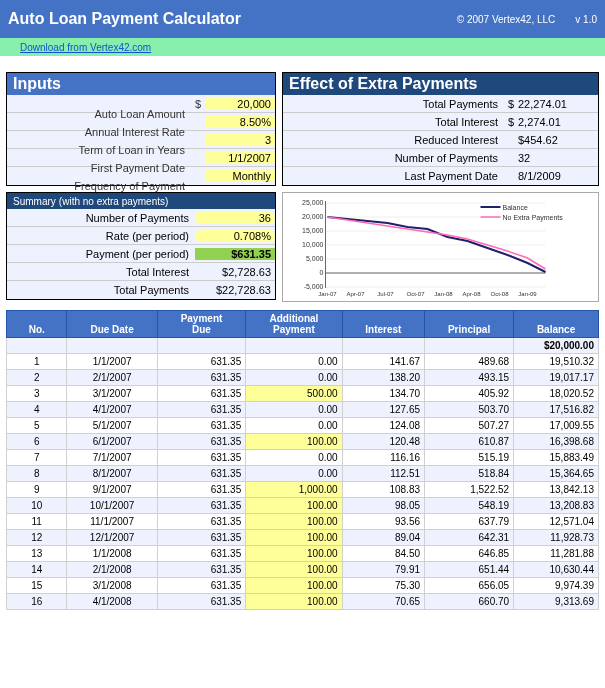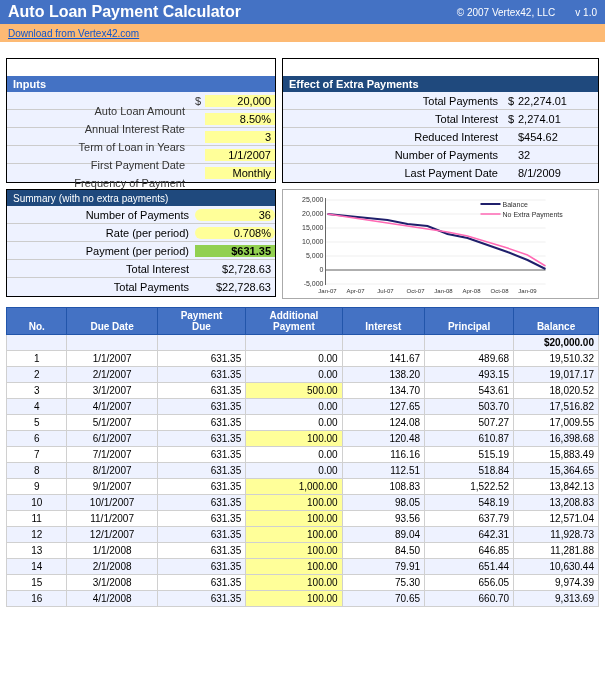--- a/index.html
+++ b/index.html
@@ -14,40 +14,40 @@
     .spreadsheet {
       width: 605px;
     }
 
     
     .header-row {
       background: #4472C4;
       color: white;
       display: flex;
       align-items: center;
-      padding: 12px 8px;
+      padding: 19px 8px;
       height: 20px;
     }
 
     .header-title {
       font-size: 16px;
       font-weight: bold;
       flex: 1;
     }
 
     .header-right {
       font-size: 10px;
       display: flex;
       gap: 20px;
     }
 
     
     .download-row {
-      background: #fdba74;
-      padding: 2px 8px;
+      background: #86efac;
+      padding: 2px 20px;
       color: #1155CC;
       text-decoration: underline;
       font-size: 10px;
       height: 18px;
       display: flex;
       align-items: center;
     }
 
     
     .main-content {
@@ -70,22 +70,21 @@
     .section-box {
       border: 1px solid #000;
       margin-bottom: 6px;
     }
 
     .section-header {
       background: #4472C4;
       color: white;
       font-weight: bold;
       padding: 2px 6px;
-      font-size: 11px;
-      margin-top: 17px;
+      font-size: 16px;
     }
 
     .section-header.dark {
       background: #1F497D;
     }
 
     .section-content {
       background: #EEF2FF;
     }
 
@@ -490,21 +489,21 @@
             <td>138.20</td>
             <td>493.15</td>
             <td>19,017.17</td>
           </tr>
           <tr>
             <td class="center">3</td>
             <td class="center">3/1/2007</td>
             <td>631.35</td>
             <td class="additional-highlight" style="background: rgb(255, 255, 153);">500.00</td>
             <td>134.70</td>
-            <td>543.61</td>
+            <td>405.92</td>
             <td>18,020.52</td>
           </tr>
           <tr>
             <td class="center">4</td>
             <td class="center">4/1/2007</td>
             <td>631.35</td>
             <td>0.00</td>
             <td>127.65</td>
             <td>503.70</td>
             <td>17,516.82</td>

